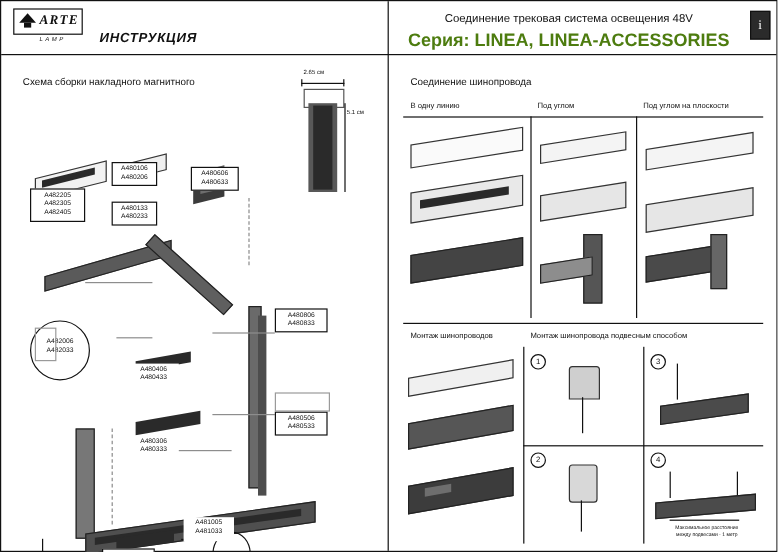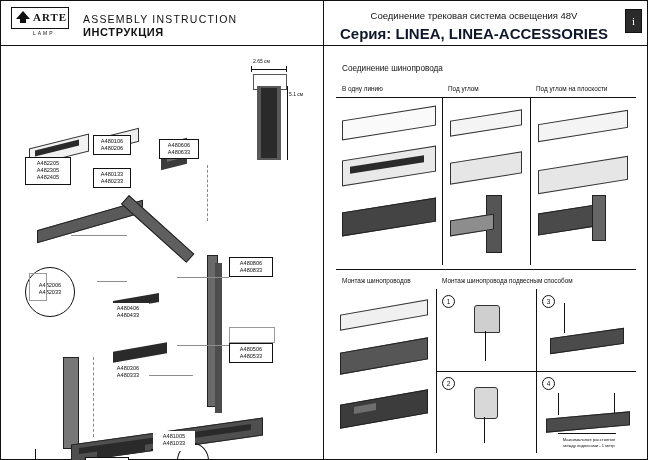--- a/index.html
+++ b/index.html
@@ -7,36 +7,36 @@
     width:648px;height:460px;
     background:#ffffff;
     font-family:"Liberation Sans", sans-serif;
     color:#1a1a1a;
     overflow:hidden;
   }
   .page{position:relative;width:648px;height:460px;box-sizing:border-box;border:1px solid #111;}
 
   
   .header{position:absolute;left:0;top:0;width:646px;height:44px;border-bottom:1px solid #111;}
-  .hdr-left{position:absolute;left:0;top:0;width:322px;height:44px;}
+  .hdr-left{position:absolute;left:0;top:0;width:322px;height:44px;font-style:italic;}
   .hdr-right{position:absolute;left:322px;top:0;width:324px;height:44px;border-left:1px solid #111;}
 
   .logo{position:absolute;left:10px;top:6px;width:60px;height:32px;}
   .logo-box{position:absolute;left:0;top:0;width:58px;height:22px;border:1.5px solid #111;box-sizing:border-box;}
   .logo-lamp{position:absolute;left:5px;top:4px;width:14px;height:12px;}
   .logo-lamp:before{content:"";position:absolute;left:0;top:0;width:0;height:0;border-left:7px solid transparent;border-right:7px solid transparent;border-bottom:8px solid #111;}
   .logo-lamp:after{content:"";position:absolute;left:4px;top:8px;width:6px;height:4px;background:#111;}
   .logo-word{position:absolute;left:22px;top:4px;font-size:11px;font-weight:bold;letter-spacing:1px;color:#111;font-family:"Liberation Serif",serif;}
   .logo-sub{position:absolute;left:22px;top:23px;font-size:5px;letter-spacing:2px;color:#111;}
 
   .assembly{position:absolute;left:82px;top:12px;font-size:10.5px;letter-spacing:1.2px;color:#111;}
   .instruction{position:absolute;left:82px;top:25px;font-size:11px;font-weight:bold;letter-spacing:0.6px;color:#111;}
 
   .sys-title{position:absolute;left:0;right:24px;top:9px;text-align:center;font-size:9.5px;color:#111;}
-  .series{position:absolute;left:0;right:24px;top:24px;text-align:center;font-size:15px;font-weight:bold;color:#0f172a;}
+  .series{position:absolute;left:0;right:24px;top:24px;text-align:center;font-size:15px;font-weight:bold;color:#4d7c0f;}
   .info-badge{position:absolute;right:6px;top:8px;width:15px;height:22px;border:1px solid #111;background:#2b2b2b;color:#fff;font-size:11px;text-align:center;line-height:22px;font-family:"Liberation Serif",serif;}
 
   
   .left-col{position:absolute;left:0;top:44px;width:322px;height:414px;}
   .right-col{position:absolute;left:322px;top:44px;width:324px;height:414px;border-left:1px solid #111;}
 
   .sec-title{position:absolute;font-size:8.2px;color:#111;line-height:11px;}
 
   
   .callout{position:absolute;border:0.8px solid #111;background:#fff;font-size:5.6px;line-height:7.2px;color:#111;padding:2px 3px;box-sizing:border-box;text-align:center;}
@@ -63,32 +63,32 @@
 <div class="page">
 
   <div class="header">
     <div class="hdr-left">
       <div class="logo">
         <div class="logo-box"></div>
         <div class="logo-lamp"></div>
         <div class="logo-word">ARTE</div>
         <div class="logo-sub">LAMP</div>
       </div>
-      <div class="assembly">ASSEMBLY  INSTRUCTION</div>
       <div class="instruction">ИНСТРУКЦИЯ</div>
     </div>
     <div class="hdr-right">
       <div class="sys-title">Соединение трековая система освещения 48V</div>
       <div class="series">Серия: LINEA, LINEA-ACCESSORIES</div>
       <div class="info-badge">i</div>
     </div>
   </div>
 
   <div class="left-col">
 
+    <div class="sec-title" style="left:18px;top:18px;">Схема  сборки накладного магнитного</div>
 
     <div class="dim" style="left:252px;top:13px;">2.65 см</div>
     <div class="thin" style="left:250px;top:24px;width:36px;height:0.8px;"></div>
     <div class="thin" style="left:250px;top:21px;width:0.8px;height:6px;"></div>
     <div class="thin" style="left:285px;top:21px;width:0.8px;height:6px;"></div>
     <div class="ghost" style="left:252px;top:29px;width:32px;height:14px;border-color:#555;"></div>
     <div class="rail" style="left:256px;top:41px;width:24px;height:74px;background:#585858;"></div>
     <div class="rail-d" style="left:260px;top:43px;width:16px;height:70px;"></div>
     <div class="dim" style="left:288px;top:46px;">5.1 см</div>
     <div class="thin" style="left:286px;top:41px;width:0.8px;height:74px;"></div>

